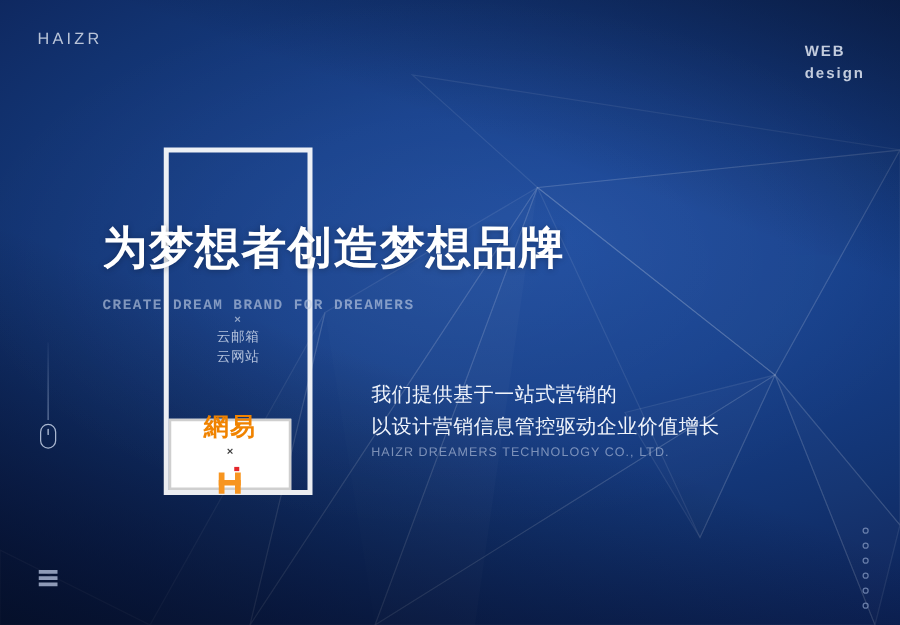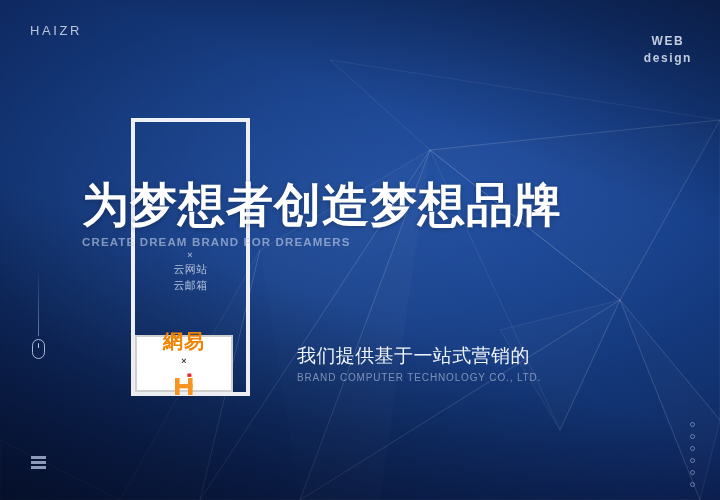--- a/index.html
+++ b/index.html
@@ -47,21 +47,21 @@
     top: 23px;
     font-size: 13px;
     font-weight: normal;
     letter-spacing: 2.6px;
     color: #b9c4d8;
   }
   .brand-right {
     position: absolute;
     right: 28px;
     top: 33px;
-    text-align: center;
+    text-align: left;
     color: #c3ccdd;
     font-size: 12px;
     font-weight: bold;
     letter-spacing: 1.6px;
     line-height: 1.45;
   }
 
   
   .frame {
     position: absolute;
@@ -75,35 +75,36 @@
 
   
   .headline-wrap {
     position: absolute;
     left: 82px;
     top: 180px;
     width: 600px;
   }
   .headline {
     font-family: "DejaVu Sans", "Liberation Sans", sans-serif;
-    font-size: 47px;
+    font-size: 36px;
     font-weight: bold;
     color: #ffffff;
     letter-spacing: 1px;
     line-height: 1.08;
     white-space: nowrap;
     text-shadow: 0 1px 5px rgba(0,0,0,0.28);
   }
   .headline-sub {
-    margin-top: 5px;
+    margin-top: 19px;
     font-size: 11.5px;
     font-weight: bold;
     letter-spacing: 1.15px;
     color: rgba(196,209,231,0.62);
     white-space: nowrap;
+    font-family: Liberation Mono, monospace;
   }
 
   
   .list-marker {
     position: absolute;
     left: 182px;
     top: 251px;
     width: 16px;
     text-align: center;
     color: #93a6c8;
@@ -169,26 +170,25 @@
 
   
   .copy {
     position: absolute;
     left: 297px;
     top: 303px;
     width: 400px;
   }
   .copy-line {
     font-family: "DejaVu Sans", "Liberation Sans", sans-serif;
-    font-size: 19px;
+    font-size: 16px;
     line-height: 25px;
     color: #f0f4fb;
     letter-spacing: 0.4px;
     white-space: nowrap;
-    margin-top: 40px;
   }
   .copy-sub {
     margin-top: 4px;
     font-size: 10px;
     letter-spacing: 0.85px;
     color: rgba(185,199,224,0.62);
     white-space: nowrap;
   }
 
   
@@ -300,40 +300,41 @@
   <div class="frame"></div>
 
   <div class="headline-wrap">
     <div class="headline">为梦想者创造梦想品牌</div>
     <div class="headline-sub">CREATE DREAM BRAND FOR DREAMERS</div>
   </div>
 
   <div class="list-marker">×</div>
 
   <ul class="product-list">
+    <li>云邮箱</li>
     <li>云网站</li>
-    <li>云邮箱</li>
   </ul>
 
   <div class="logo-card">
     <span class="wangyi">網易</span>
     <span class="x-sep">×</span>
     <span class="h-mark">
       <svg width="21" height="24" viewBox="0 0 21 24">
         <rect x="1" y="5" width="4.6" height="17" fill="#f79520"></rect>
         <rect x="14" y="5" width="4.6" height="17" fill="#f79520"></rect>
         <rect x="1" y="11" width="17.6" height="4.4" fill="#f79520"></rect>
         <rect x="13.4" y="0.5" width="4" height="3.4" fill="#e4262b"></rect>
       </svg>
     </span>
   </div>
 
   <div class="copy">
     <div class="copy-line">我们提供基于一站式营销的</div>
-    <div class="copy-sub">BRAND  COMPUTER TECHNOLOGY CO., LTD.</div>
+    <div class="copy-line">以设计营销信息管控驱动企业价值增长</div>
+    <div class="copy-sub">HAIZR  DREAMERS TECHNOLOGY CO., LTD.</div>
   </div>
 
   <div class="rail-line"></div>
   <div class="mouse-icon"></div>
 
   <div class="hamburger">
     <span></span>
     <span></span>
     <span></span>
   </div>

